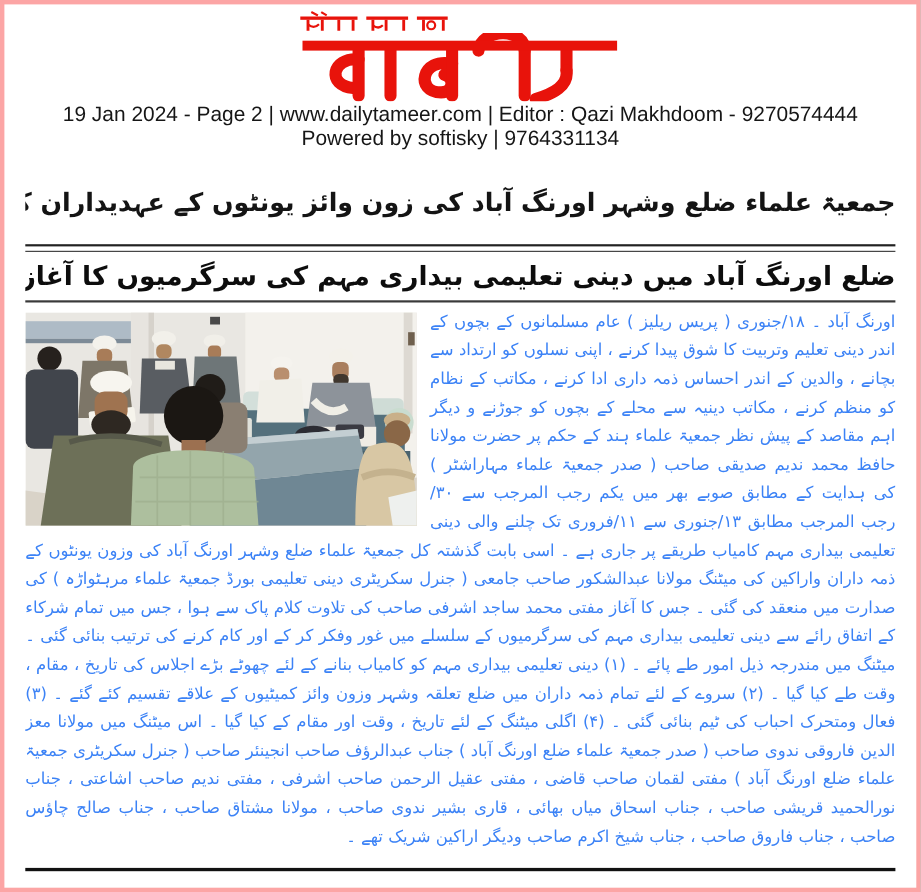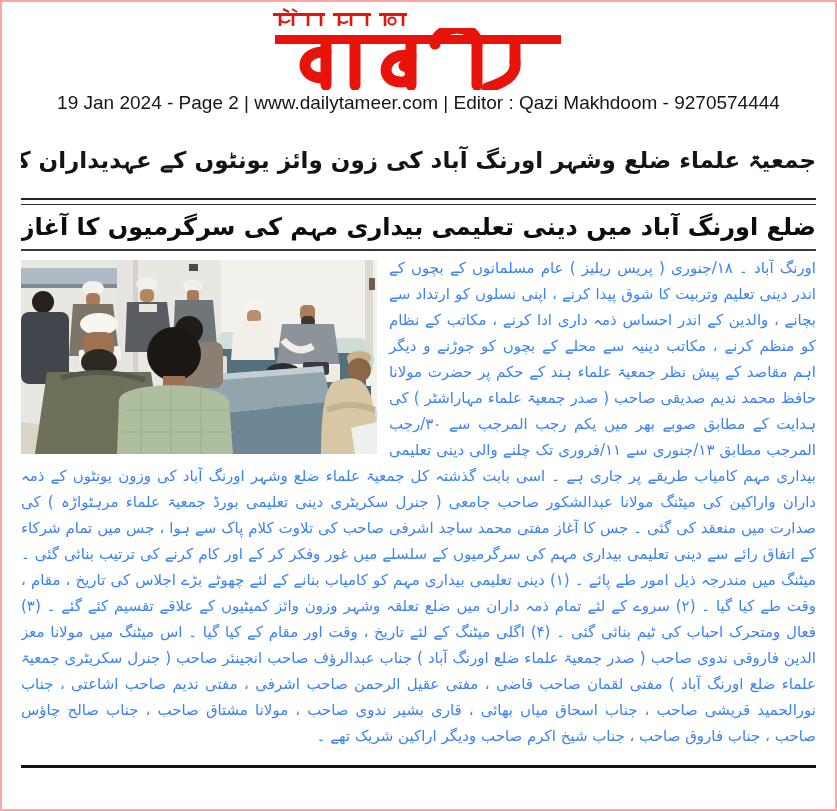--- a/index.html
+++ b/index.html
@@ -1,18 +1,18 @@
 <!DOCTYPE html>
 <html><head>
 <meta charset="utf-8">
 <style>
   html,body { margin:0; padding:0; background:#888; }
   .page {
     position:relative; width:837px; height:811px; box-sizing:border-box;
-    margin:0 auto; background:#ffffff; border:2px solid #fca5a5;
+    margin:0 auto; background:#ffffff; border:4px solid #fca5a5;
     font-family:"Liberation Sans", sans-serif; overflow:hidden;
   }
   
   .masthead { padding-top:6px; text-align:center; }
   .masthead-inner { width:296px; margin:0 auto; text-align:left; }
   .masthead svg { display:block; }
   
   .info-bar { text-align:center; margin-top:2px; color:#161616; }
   .info-line { font-size:19px; line-height:22px; font-family:"Liberation Sans",sans-serif; }
   
@@ -72,20 +72,21 @@
           <path d="M244,13 V34"></path>
           <path d="M244,34 C246,48 232,55 216,60"></path>
         </g>
         <rect x="4" y="7" width="286" height="9" fill="#e8130b"></rect>
       </svg>
     </div>
   </header>
 
   <div class="info-bar">
     <div class="info-line">19 Jan 2024 - Page 2 | www.dailytameer.com | Editor : Qazi Makhdoom - 9270574444</div>
+    <div class="info-line">Powered by softisky | 9764331134</div>
   </div>
 
   <h1 class="headline-main" dir="rtl">جمعیۃ علماء ضلع وشہر اورنگ آباد کی زون وائز یونٹوں کے عہدیداران کی میٹنگ</h1>
   <div class="rule-double"></div>
 
   <h2 class="headline-sub" dir="rtl">ضلع اورنگ آباد میں دینی تعلیمی بیداری مہم کی سرگرمیوں کا آغاز</h2>
   <div class="rule-single"></div>
 
   <div class="article" dir="rtl">
     <figure class="photo-fig">

